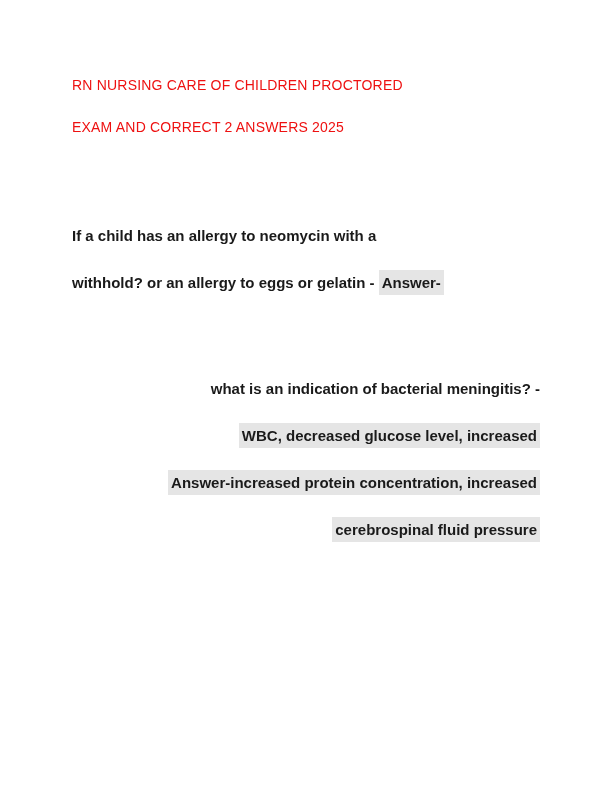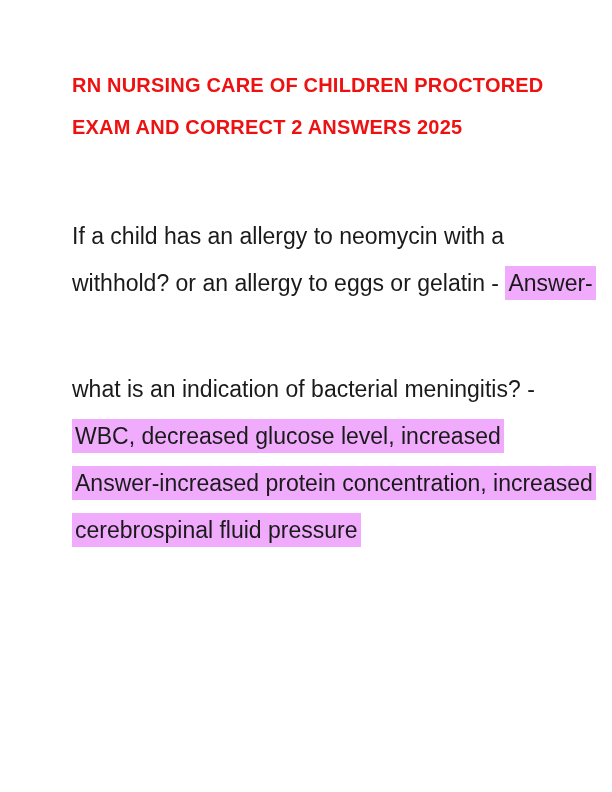--- a/index.html
+++ b/index.html
@@ -16,43 +16,43 @@
     font-family: "Liberation Sans", "DejaVu Sans", sans-serif;
   }
   .content {
     position: absolute;
     left: 72px;
     top: 73px;
     width: 468px;
   }
   .title-block {
     color: #ee1111;
-    font-size: 20px;
-    font-weight: bold;
+    font-size: 14px;
+    font-weight: normal;
     letter-spacing: 0.2px;
   }
   .title-line {
     height: 42px;
     line-height: 24px;
     white-space: nowrap;
   }
   .para {
     color: #1a1a1a;
-    font-size: 23px;
-    font-weight: normal;
+    font-size: 15px;
+    font-weight: bold;
   }
   .para-1 { margin-top: 67px; }
-  .para-2 { margin-top: 59px; }
+  .para-2 { margin-top: 59px; text-align: right; }
   .text-line {
     height: 47px;
     line-height: 24px;
     white-space: nowrap;
   }
   .hl {
-    background: #f0abfc;
+    background: #e5e5e5;
     padding: 4px 3px;
   }
 </style>
 </head>
 <body>
 
 <div class="page">
   <div class="content">
 
     <div class="title-block">

